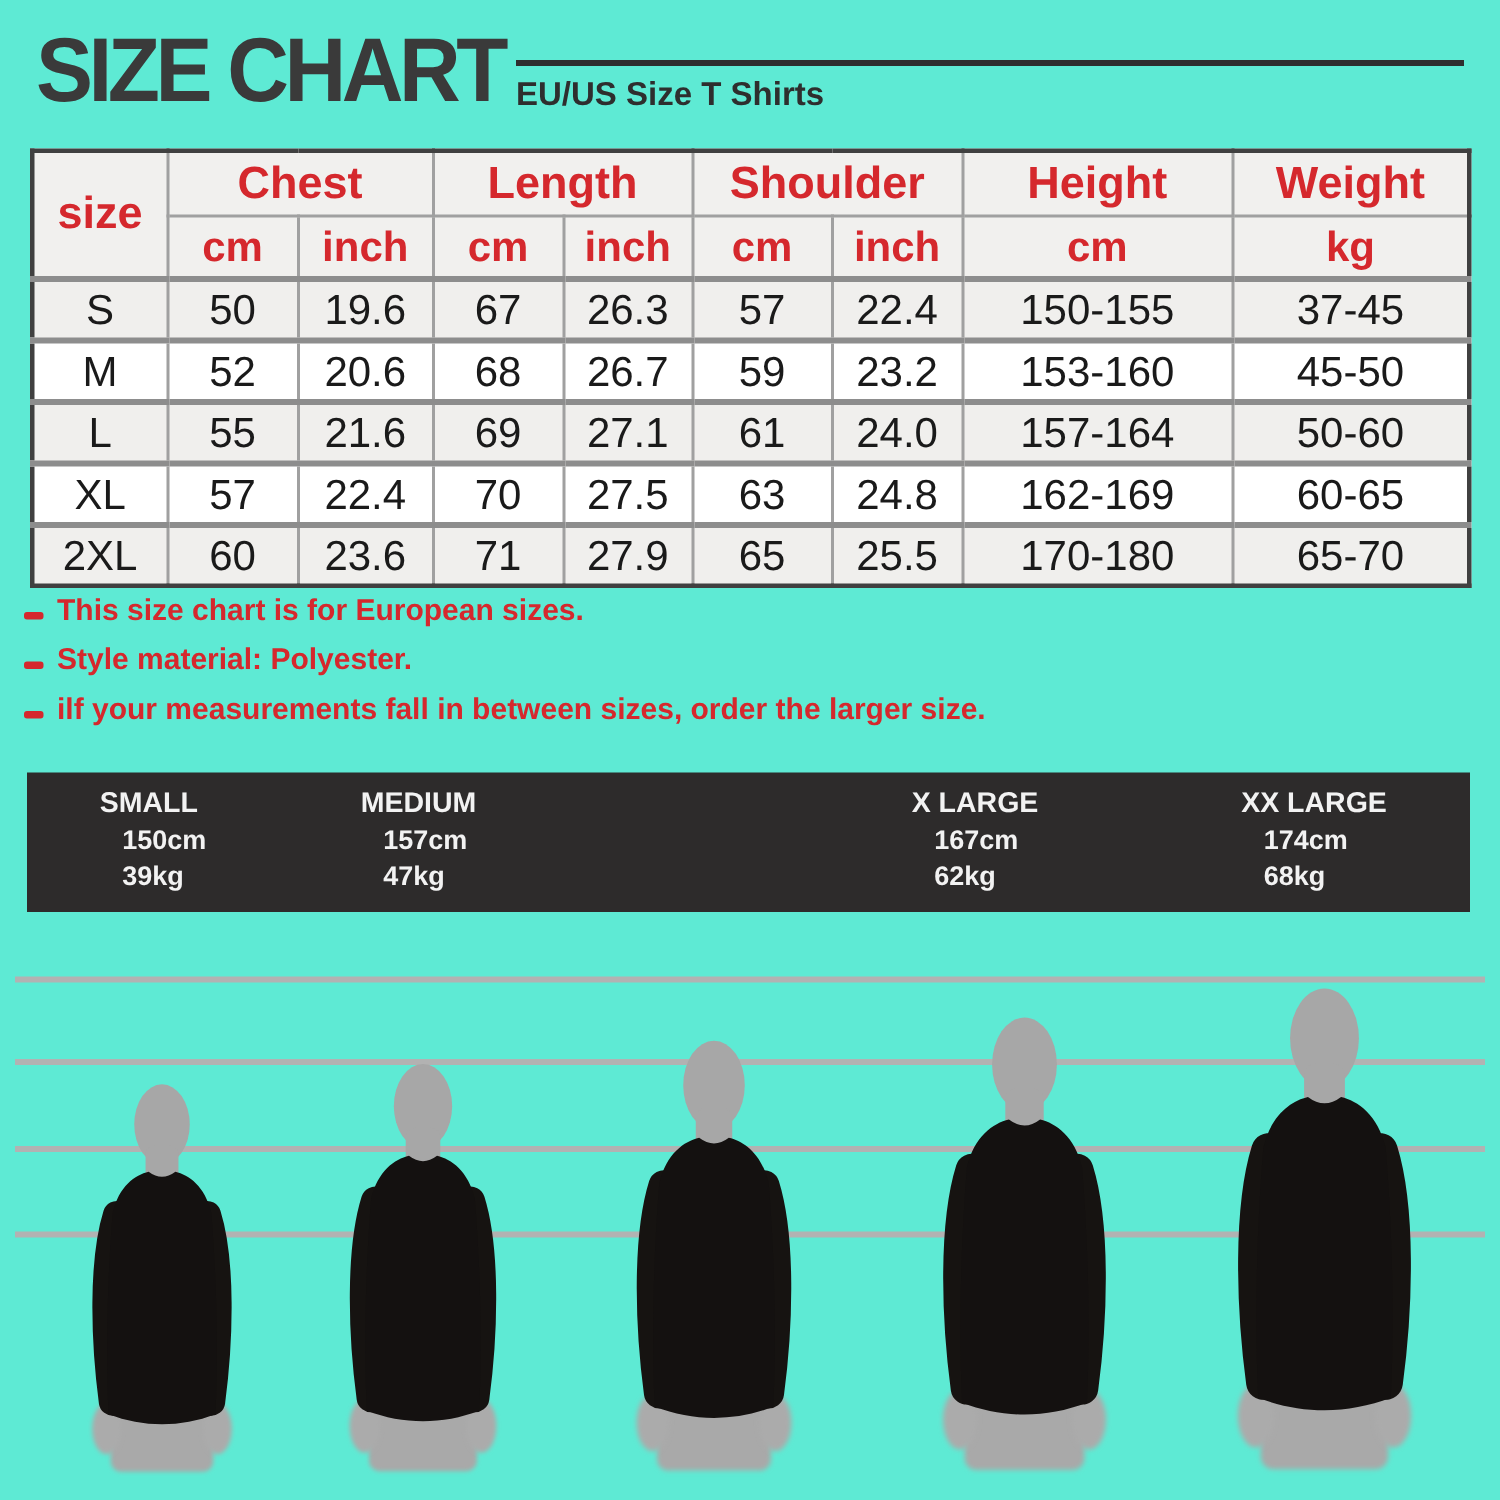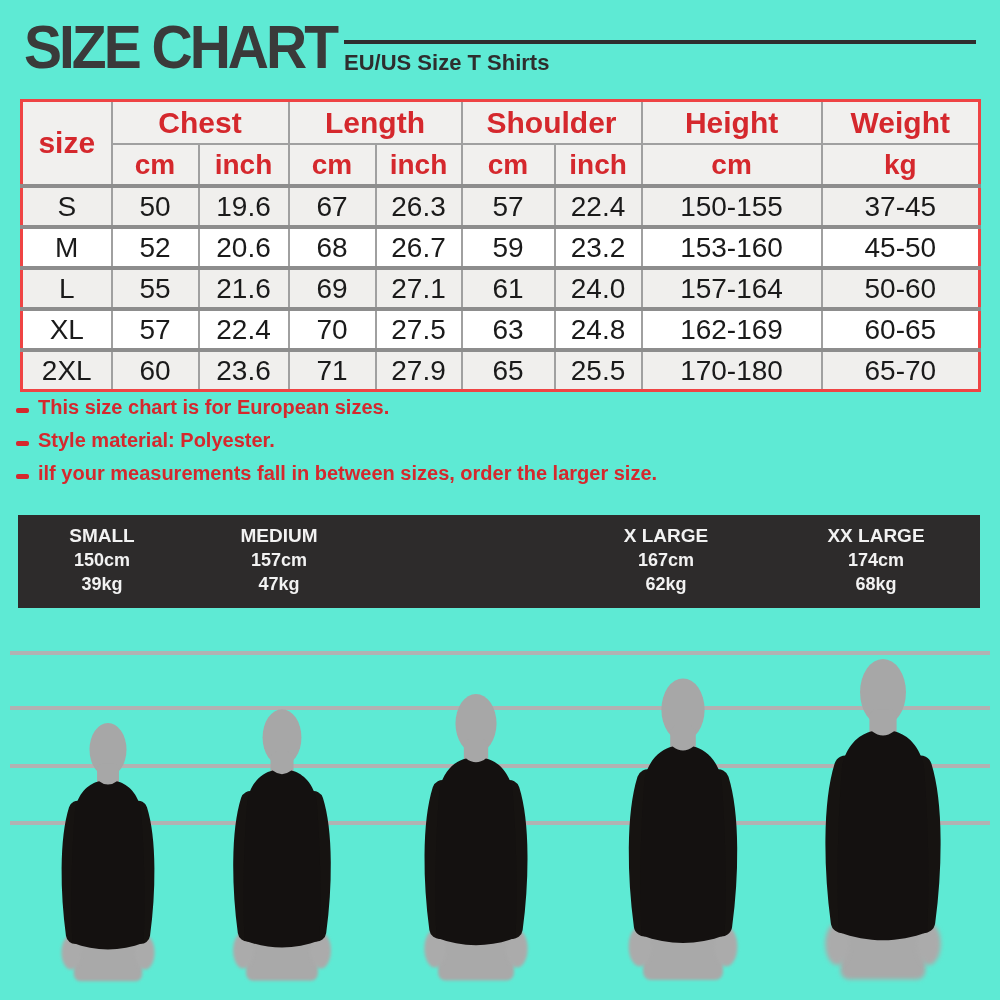--- a/index.html
+++ b/index.html
@@ -14,43 +14,43 @@
     letter-spacing:-3px;transform:scaleY(1.06);transform-origin:top left;
     white-space:nowrap;
   }
   .title-right{position:absolute;left:344px;top:40px;width:632px;}
   .title-rule{height:4px;background:#2e2e2e;}
   .subtitle{margin-top:6px;font-size:22px;font-weight:bold;color:#2e2e2e;}
   
   table.size-table{
     position:absolute;left:20px;top:99px;width:958px;
     border-collapse:collapse;table-layout:fixed;
-    border:3px solid #ef4444;background:#ffffff;
+    border:3px solid #404040;background:#ffffff;
   }
   .size-table th,.size-table td{
     border:2px solid #a0a0a0;text-align:center;padding:0;vertical-align:middle;
   }
   .size-table thead th{background:#f1f0ee;color:#d5282d;font-weight:bold;}
   .size-table th.corner{font-size:40px;height:80px;}
   .size-table tr.grp th{font-size:30px;height:41px;}
   .size-table tr.unit th{font-size:28px;height:39px;margin-top:39px;}
   .size-table tbody td{font-size:28px;color:#1a1a1a;height:37px;border-top-width:4px;border-top-color:#8d8d8d;}
   .size-table tbody tr:nth-child(odd){background:#f0efed;}
   .size-table tbody tr:nth-child(even){background:#ffffff;}
   
   .notes{position:absolute;left:16px;top:396px;}
   .note{display:flex;align-items:center;margin-bottom:11px;}
   .bullet{flex:0 0 13px;width:13px;height:5px;border-radius:2px;background:#d5282d;margin:7px 9px 0 0;}
   .note-text{font-size:20px;font-weight:bold;color:#d5282d;line-height:22px;}
   
   .banner{position:absolute;left:18px;top:515px;width:962px;height:93px;background:#2d2b2b;}
-  .bi{position:absolute;top:9px;transform:translateX(-50%);text-align:center;color:#f2f2f2;line-height:24px;white-space:nowrap;}
+  .bi{position:absolute;top:9px;transform:translateX(-50%);text-align:left;color:#f2f2f2;line-height:24px;white-space:nowrap;}
   .bi .bn{font-size:19px;font-weight:bold;}
-  .bi .bh,.bi .bw{font-size:18px;font-weight:bold;}
-  .b1{left:84px}.b2{left:261px}.b3{left:450px}.b4{left:648px}.b5{left:858px}
+  .bi .bh,.bi .bw{font-size:18px;font-weight:bold;margin-left:15px;}
+  .b1{left:84px}.b2{left:261px}.b3{left:450px}.b4{left:632px}.b5{left:858px}
   
   .hl{position:absolute;left:10px;width:980px;height:4px;background:#b2b2b2;}
   .hl1{top:651px}.hl2{top:706px}.hl3{top:764px}.hl4{top:821px}
   .fig{position:absolute;}
   .f1{left:39px;top:714px;width:138px;height:274px}
   .f2{left:210px;top:700px;width:144px;height:288px}
   .f3{left:400px;top:684px;width:152px;height:304px}
   .f4{left:603px;top:668px;width:160px;height:320px}
   .f5{left:798px;top:648px;width:170px;height:340px}
   .defs-hidden{position:absolute;width:0;height:0;overflow:hidden;}

